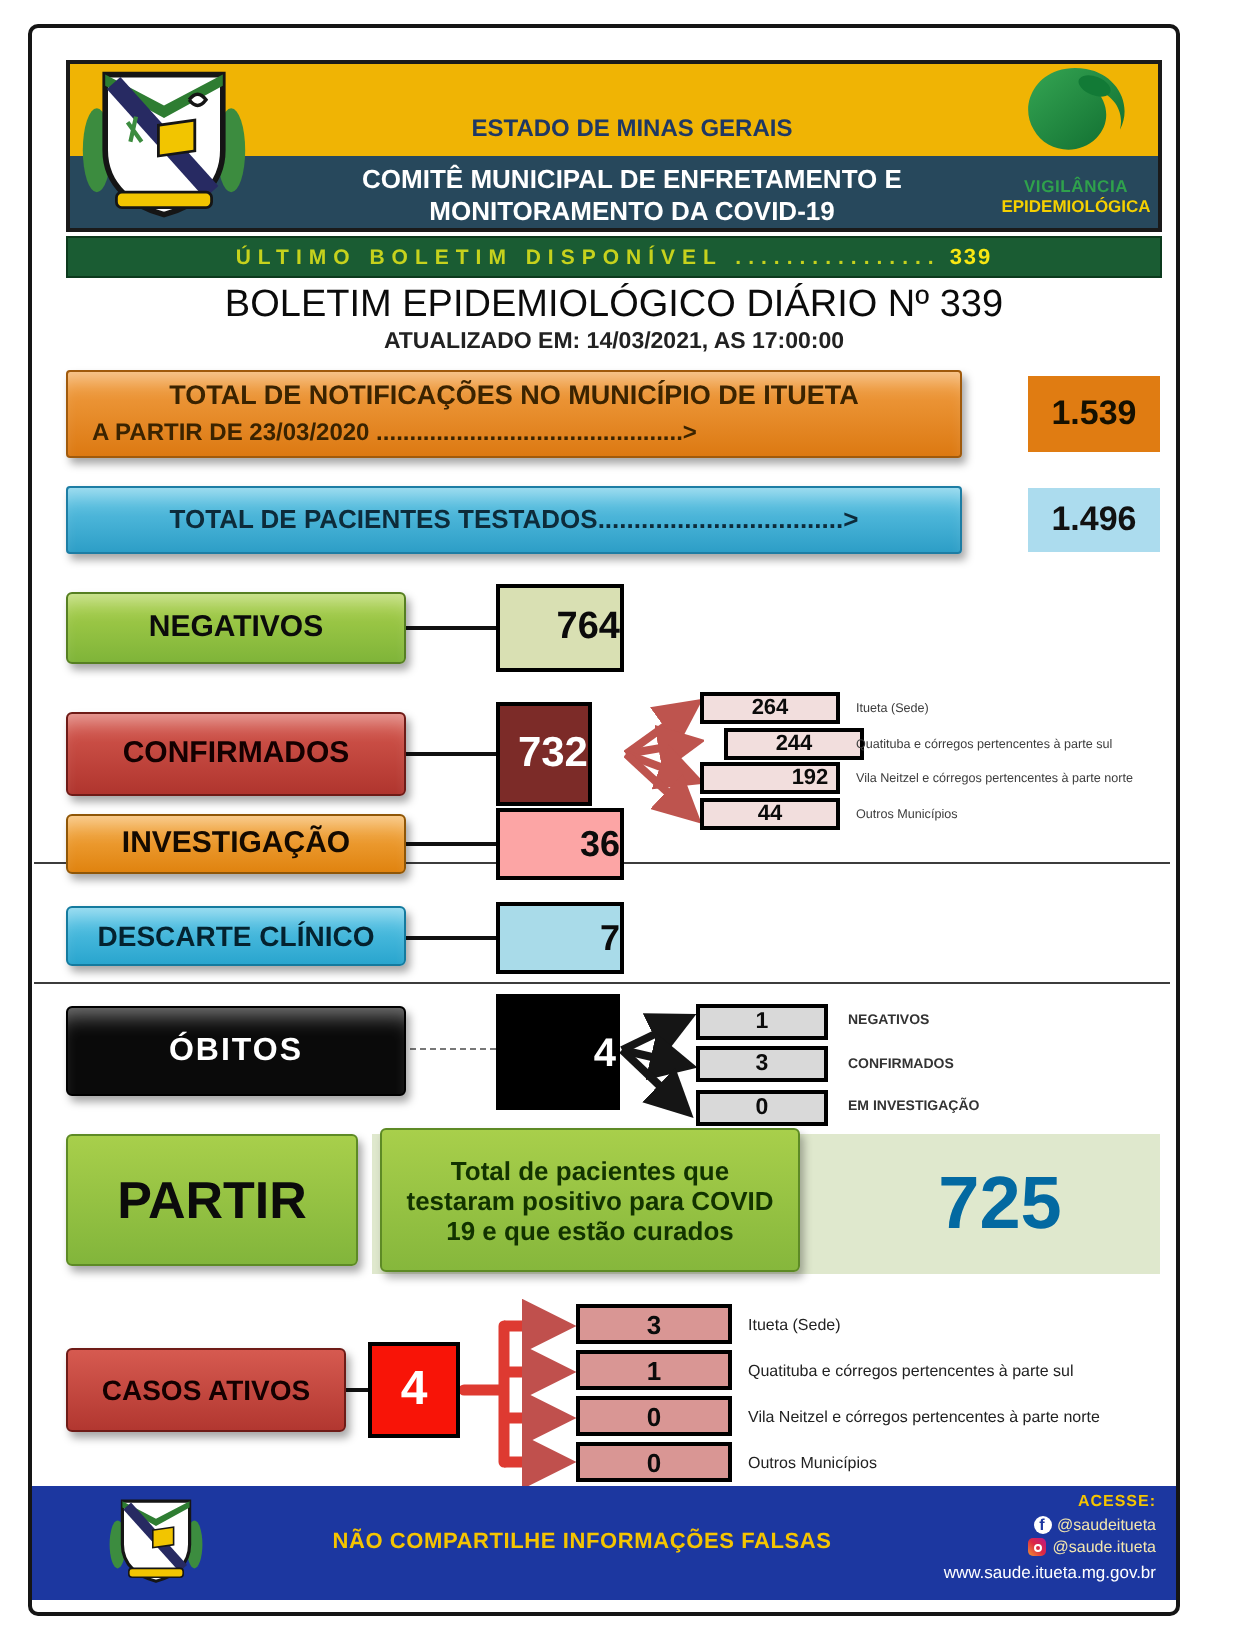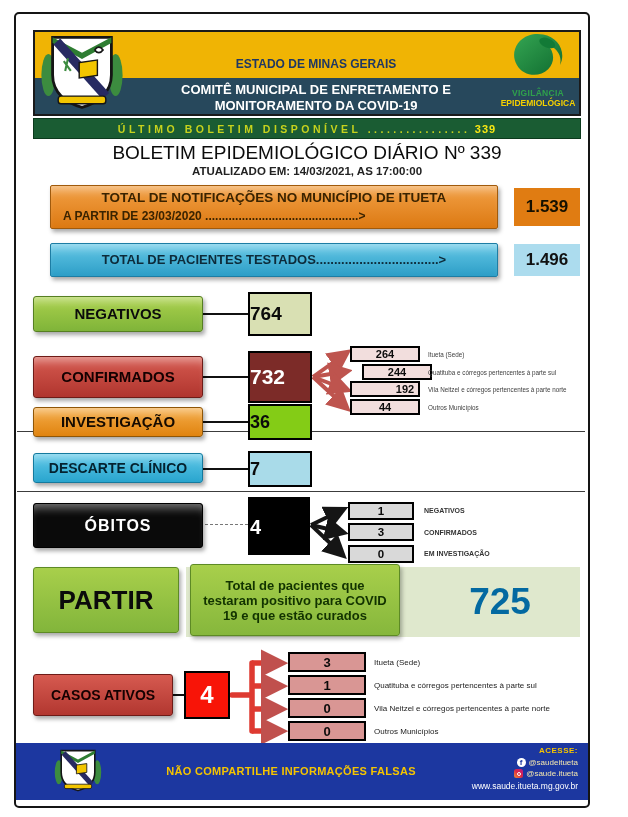--- a/index.html
+++ b/index.html
@@ -25,21 +25,21 @@
 
   .greenbar{left:33px;top:118px;width:548px;height:21px;background:#1A5C33;border:1.5px solid #0c3a1d;
             text-align:center;line-height:18px;z-index:2;}
   .greenbar .lbl{font-size:10.5px;font-weight:bold;color:#C6D21D;letter-spacing:3.5px;}
   .greenbar .num{font-size:11px;font-weight:bold;color:#F7E713;letter-spacing:1px;}
 
   .doc-title{left:33px;top:142px;width:548px;text-align:center;font-size:19px;font-weight:normal;color:#0b0b0b;}
   .doc-updated{left:33px;top:165px;width:548px;text-align:center;font-size:11.5px;font-weight:bold;color:#222;}
 
   
-  .bar{border-radius:2px;box-shadow:2px 3px 4px rgba(0,0,0,.35), inset 0 10px 10px -6px rgba(255,255,255,.45);z-index:2;margin-left:17px;}
+  .bar{border-radius:2px;box-shadow:2px 3px 4px rgba(0,0,0,.35), inset 0 10px 10px -6px rgba(255,255,255,.45);z-index:2;}
   .bar-orange{left:33px;top:185px;width:448px;height:44px;background:linear-gradient(#F2A045,#DC7912);border:1px solid #a05a0c;}
   .bar-orange .l1{position:absolute;left:0;top:4px;width:100%;text-align:center;font-size:13.5px;font-weight:bold;color:#3a2300;}
   .bar-orange .l2{position:absolute;left:12px;top:23px;font-size:12px;font-weight:bold;color:#3a2300;}
   .val-orange{left:514px;top:188px;width:66px;height:38px;background:#E07C12;
               text-align:center;line-height:38px;font-size:17px;font-weight:bold;color:#151000;z-index:2;}
   .bar-blue{left:33px;top:243px;width:448px;height:34px;background:linear-gradient(#63C7E6,#2D9EC7);border:1px solid #1d7da4;
             text-align:center;line-height:32px;font-size:13px;font-weight:bold;color:#0d2b3a;}
   .val-blue{left:514px;top:244px;width:66px;height:32px;background:#ACDCEE;
             text-align:center;line-height:32px;font-size:17px;font-weight:bold;color:#111;z-index:2;}
 
@@ -51,24 +51,24 @@
   .cat-red{top:356px;height:42px;background:linear-gradient(#D65A50,#B0352E);border:1px solid #6e1b17;
            line-height:40px;font-size:15px;color:#140000;}
   .cat-orangec{top:407px;height:30px;background:linear-gradient(#F5AD4A,#E0830F);border:1px solid #8f5607;
            line-height:28px;font-size:15px;color:#140a00;}
   .cat-bluec{top:453px;height:30px;background:linear-gradient(#5FC8E8,#29A5CE);border:1px solid #147a9e;
            line-height:28px;font-size:14px;color:#04222f;}
   .cat-black{top:503px;height:45px;background:#0a0a0a;border:1px solid #000;
            line-height:43px;font-size:16px;color:#fff;letter-spacing:1px;}
 
   
-  .vbox{left:248px;border:2.5px solid #000;text-align:left;font-weight:bold;z-index:2;}
+  .vbox{left:248px;border:2.5px solid #000;text-align:right;font-weight:bold;z-index:2;}
   .v764{top:292px;width:64px;height:44px;background:#D9E0B3;line-height:40px;font-size:19px;color:#0b0b0b;}
-  .v732{top:351px;width:64px;height:52px;background:#7C2B28;line-height:48px;font-size:21px;color:#fff;}
-  .v36{top:404px;width:64px;height:36px;background:#84cc16;line-height:32px;font-size:18px;color:#0b0b0b;}
+  .v732{top:351px;width:48px;height:52px;background:#7C2B28;line-height:48px;font-size:21px;color:#fff;}
+  .v36{top:404px;width:64px;height:36px;background:#fca5a5;line-height:32px;font-size:18px;color:#0b0b0b;}
   .v7{top:451px;width:64px;height:36px;background:#A9DBE9;line-height:32px;font-size:18px;color:#0b0b0b;}
   .v4{top:497px;width:62px;height:58px;background:#000;border-color:#000;line-height:56px;font-size:20px;color:#fff;}
 
   .conn{position:absolute;height:0;border-top:2px solid #111;z-index:1;}
   .conn-dash{position:absolute;height:0;border-top:1.5px dashed #777;z-index:1;}
 
   
   .mini{border:2px solid #000;text-align:center;font-weight:bold;color:#0b0b0b;z-index:2;}
   .mini-pinklight{background:#F2DEDD;width:70px;height:16px;left:350px;line-height:13px;font-size:11px;}
   .mini-gray{background:#D9D9D9;width:66px;height:18px;left:348px;line-height:15px;font-size:11.5px;}

